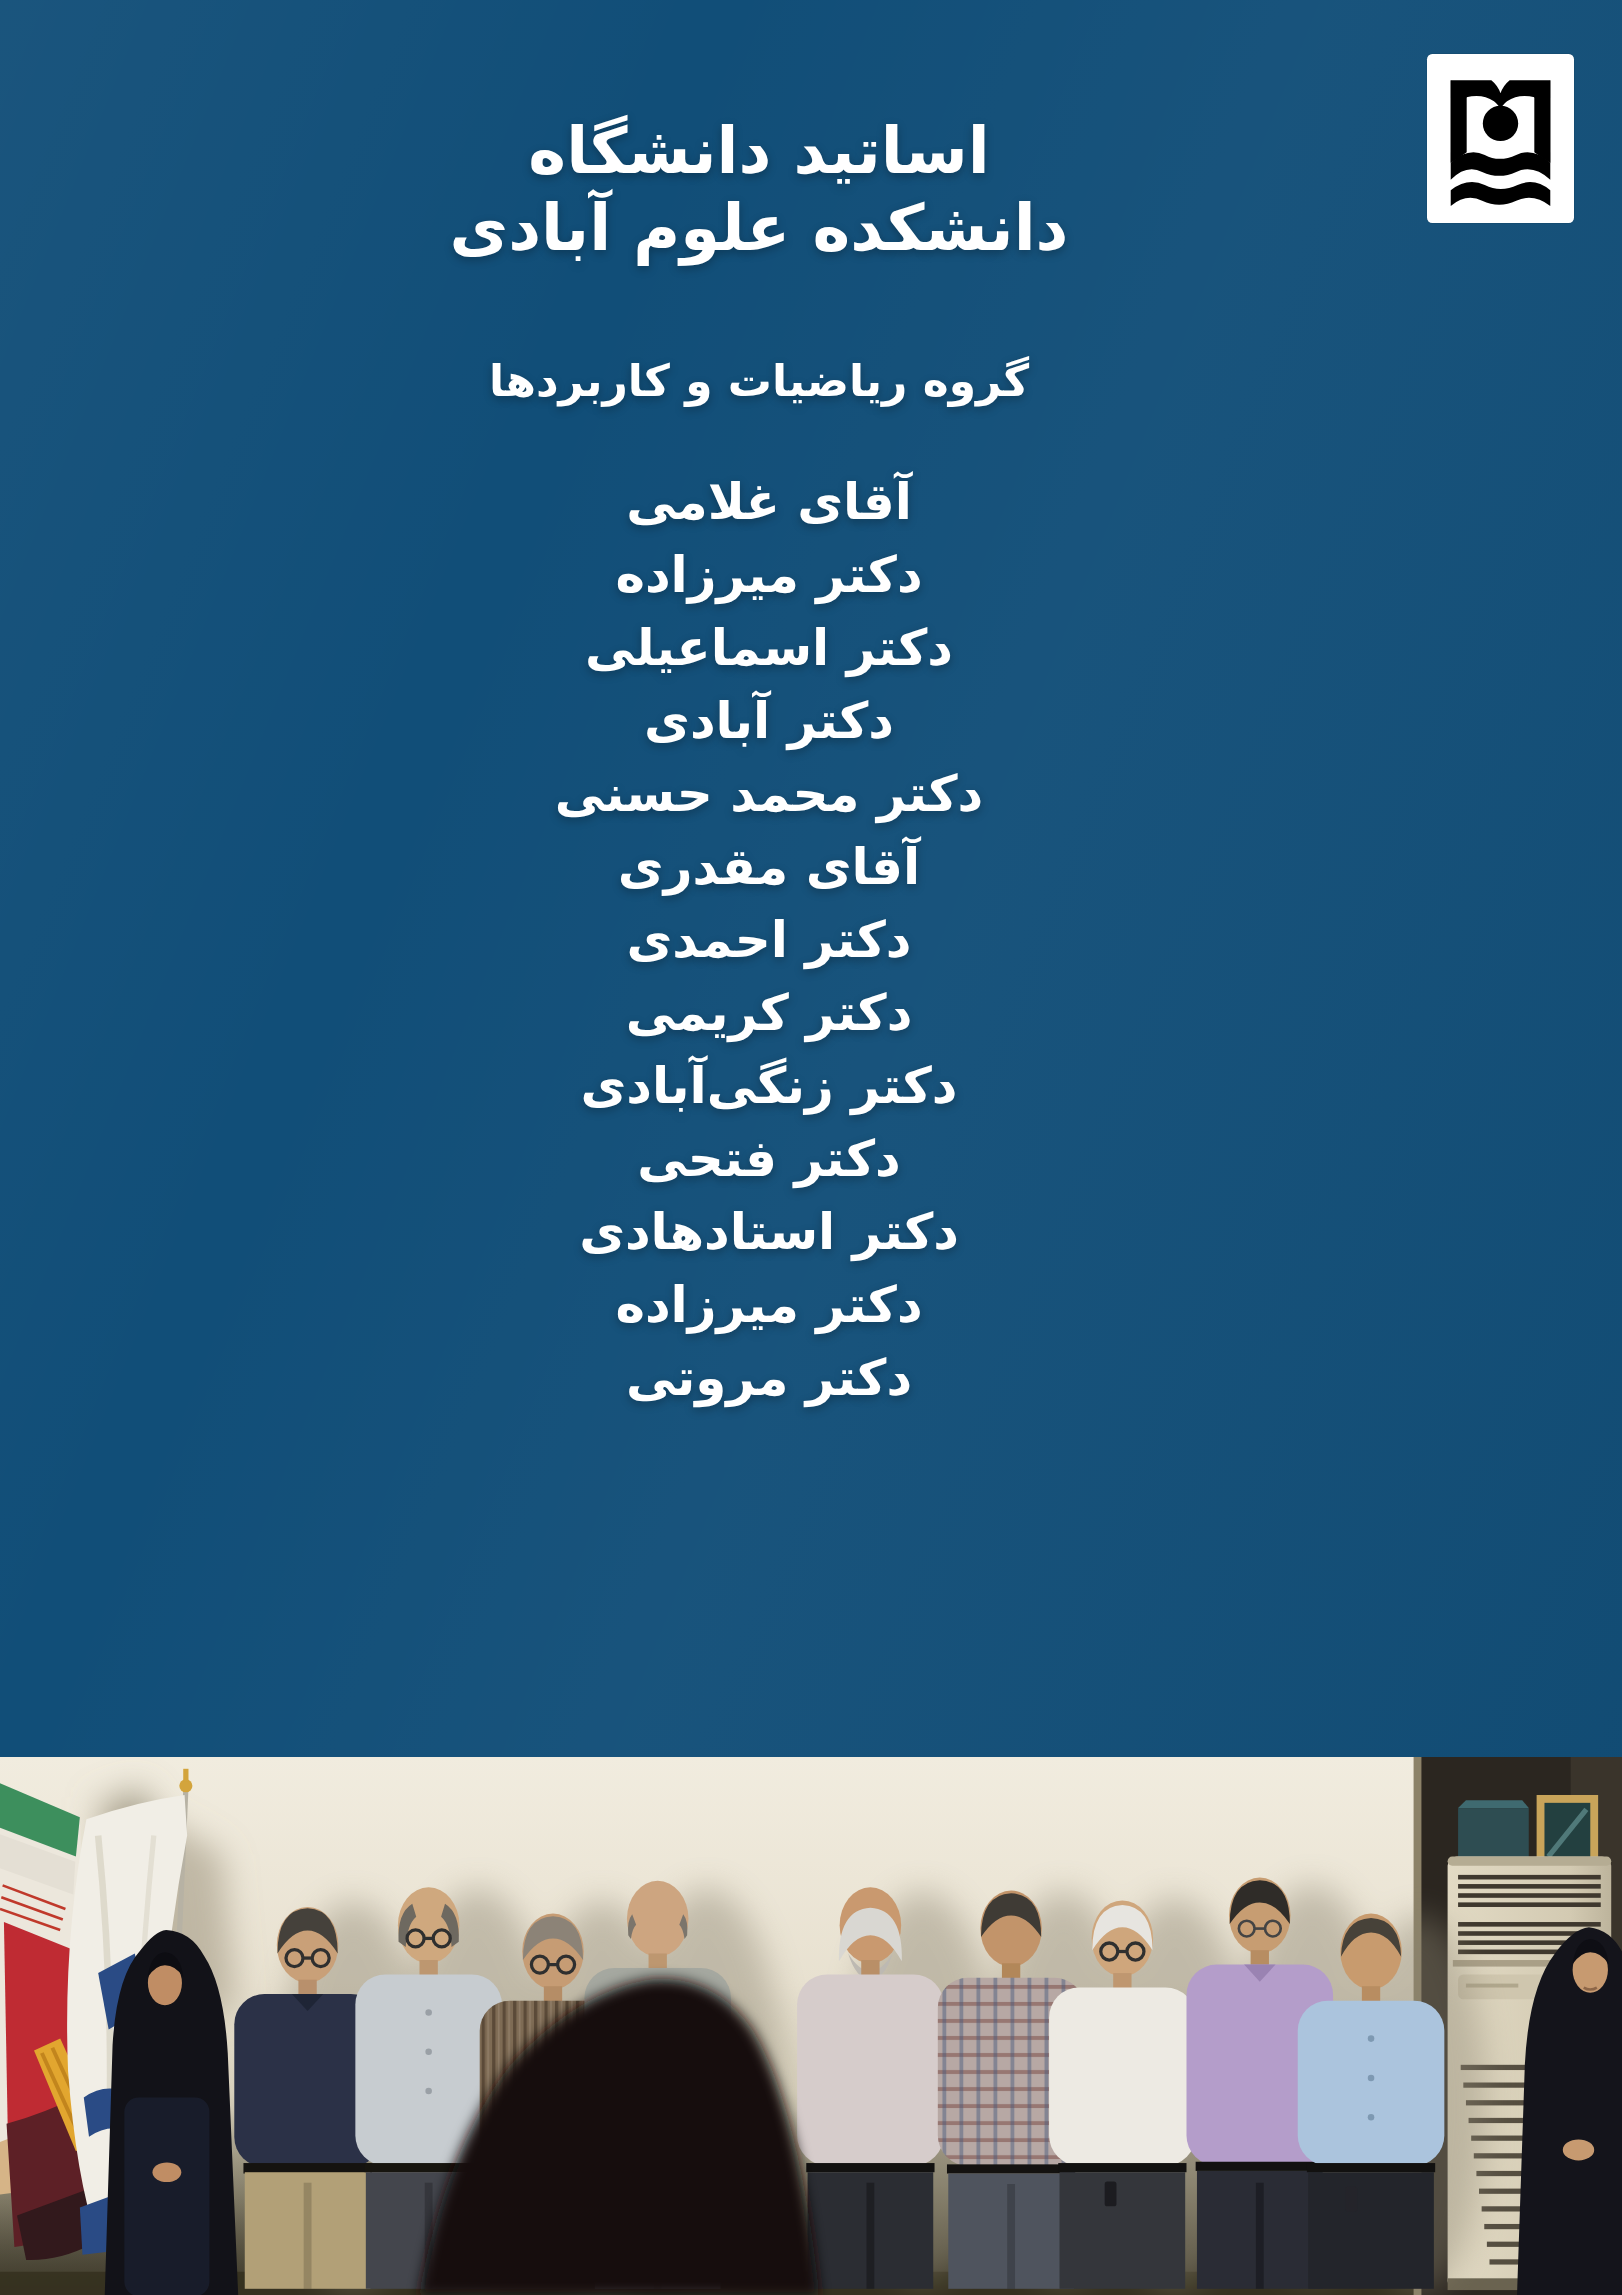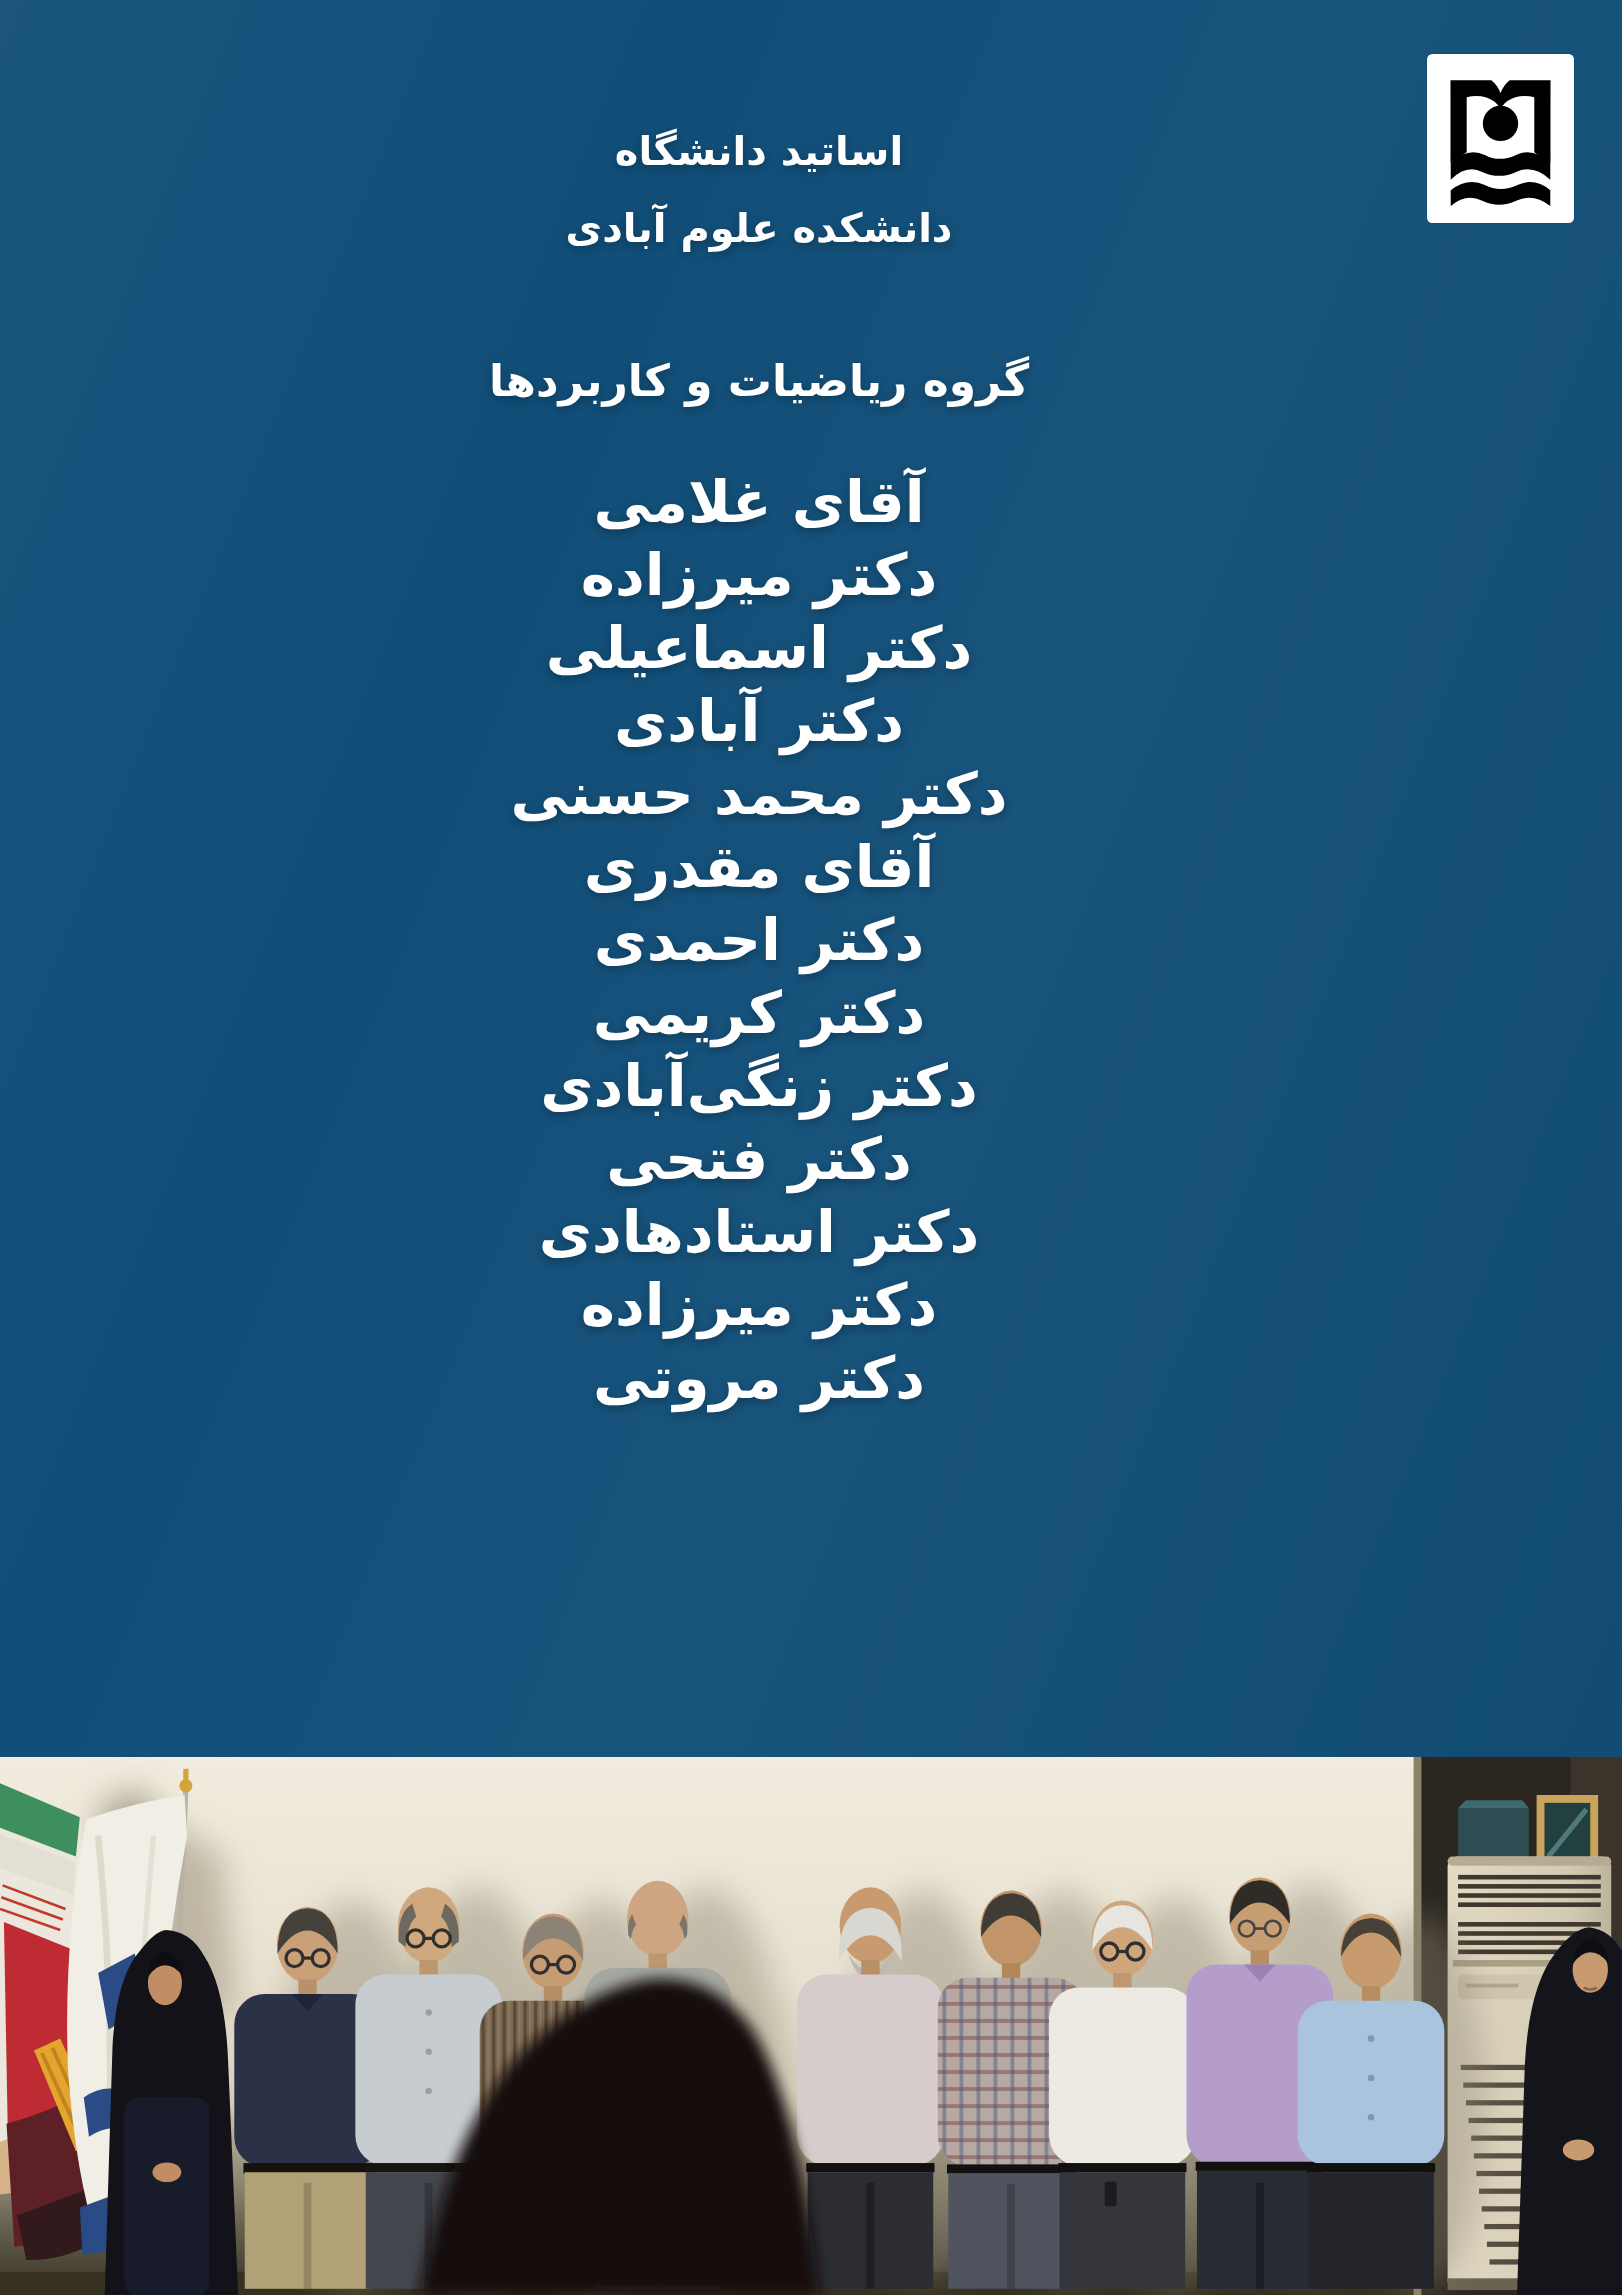--- a/index.html
+++ b/index.html
@@ -12,23 +12,23 @@
                       rgba(255,255,255,0.03) 52%, rgba(0,0,0,0.05) 100%),
       #114E78;
     font-family:"DejaVu Sans", sans-serif;
   }
   .text-col{
     position:absolute;left:0;width:1518px;
     text-align:center;direction:rtl;color:#ffffff;
     font-weight:bold;
     text-shadow:0 3.3px 9.2px rgba(0,0,0,0.28);
   }
-  .header{top:113px;font-size:40px;line-height:77px;}
+  .header{top:113px;font-size:64px;line-height:77px;}
   .group-title{top:342px;font-size:44px;line-height:77px;}
-  .names{top:466px;font-size:58px;line-height:73px;}
+  .names{top:466px;font-size:50px;line-height:73px;padding-left:10px;}
   .name-line{white-space:nowrap;}
   .logo-box{
     position:absolute;top:54px;left:1427px;width:147px;height:169px;
     background:#ffffff;border-radius:5.2px;
     box-shadow:0 0 0 0.7px rgba(0,0,0,0.08);
   }
   .logo-box svg{display:block;width:100%;height:100%;}
   .photo{
     position:absolute;left:0;top:1757px;width:1623px;height:539px;
   }

